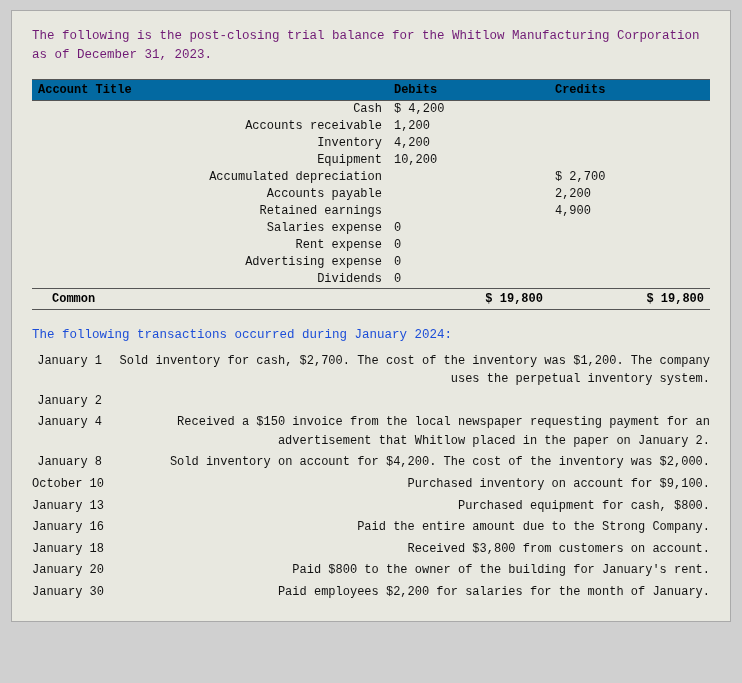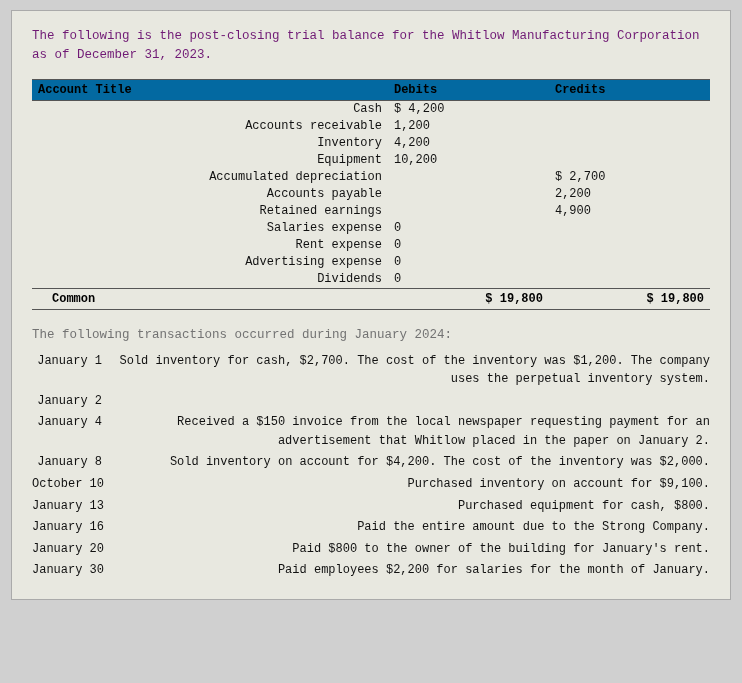--- a/index.html
+++ b/index.html
@@ -63,21 +63,21 @@
     }
     .trial-balance-table tfoot tr td.num-col {
       text-align: right;
     }
     .totals-row td {
       padding-left: 20px !important;
     }
     .transactions-header {
       font-size: 12.5px;
       margin-bottom: 10px;
-      color: #737373;
+      color: #1d4ed8;
     }
     .transactions-list {
       font-size: 12px;
       line-height: 1.55;
       color: #111;
     }
     .transaction-item {
       display: flex;
       margin-bottom: 3px;
       text-align: right;
@@ -195,20 +195,24 @@
       </div>
       <div class="transaction-item">
         <span class="transaction-date">January 13</span>
         <span class="transaction-desc">Purchased equipment for cash, $800.</span>
       </div>
       <div class="transaction-item">
         <span class="transaction-date">January 16</span>
         <span class="transaction-desc">Paid the entire amount due to the Strong Company.</span>
       </div>
       <div class="transaction-item">
+        <span class="transaction-date">January 18</span>
+        <span class="transaction-desc">Received $3,800 from customers on account.</span>
+      </div>
+      <div class="transaction-item">
         <span class="transaction-date">January 20</span>
         <span class="transaction-desc">Paid $800 to the owner of the building for January's rent.</span>
       </div>
       <div class="transaction-item">
         <span class="transaction-date">January 30</span>
         <span class="transaction-desc">Paid employees $2,200 for salaries for the month of January.</span>
       </div>
     </div>
 
 </div>

